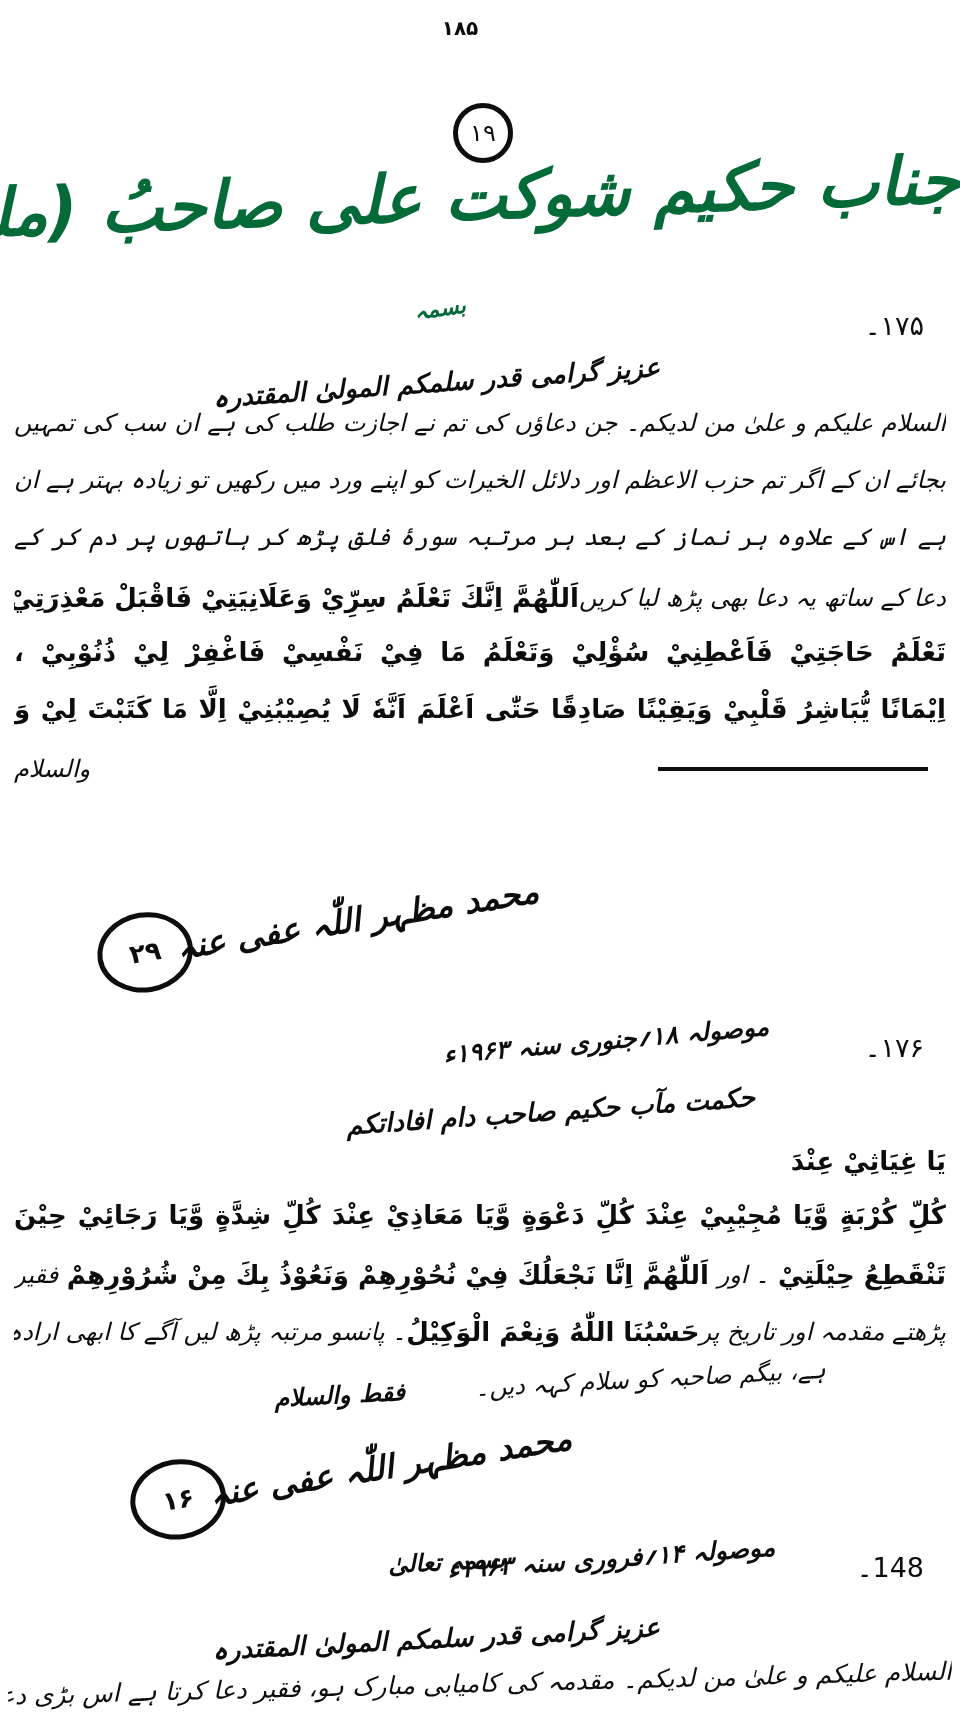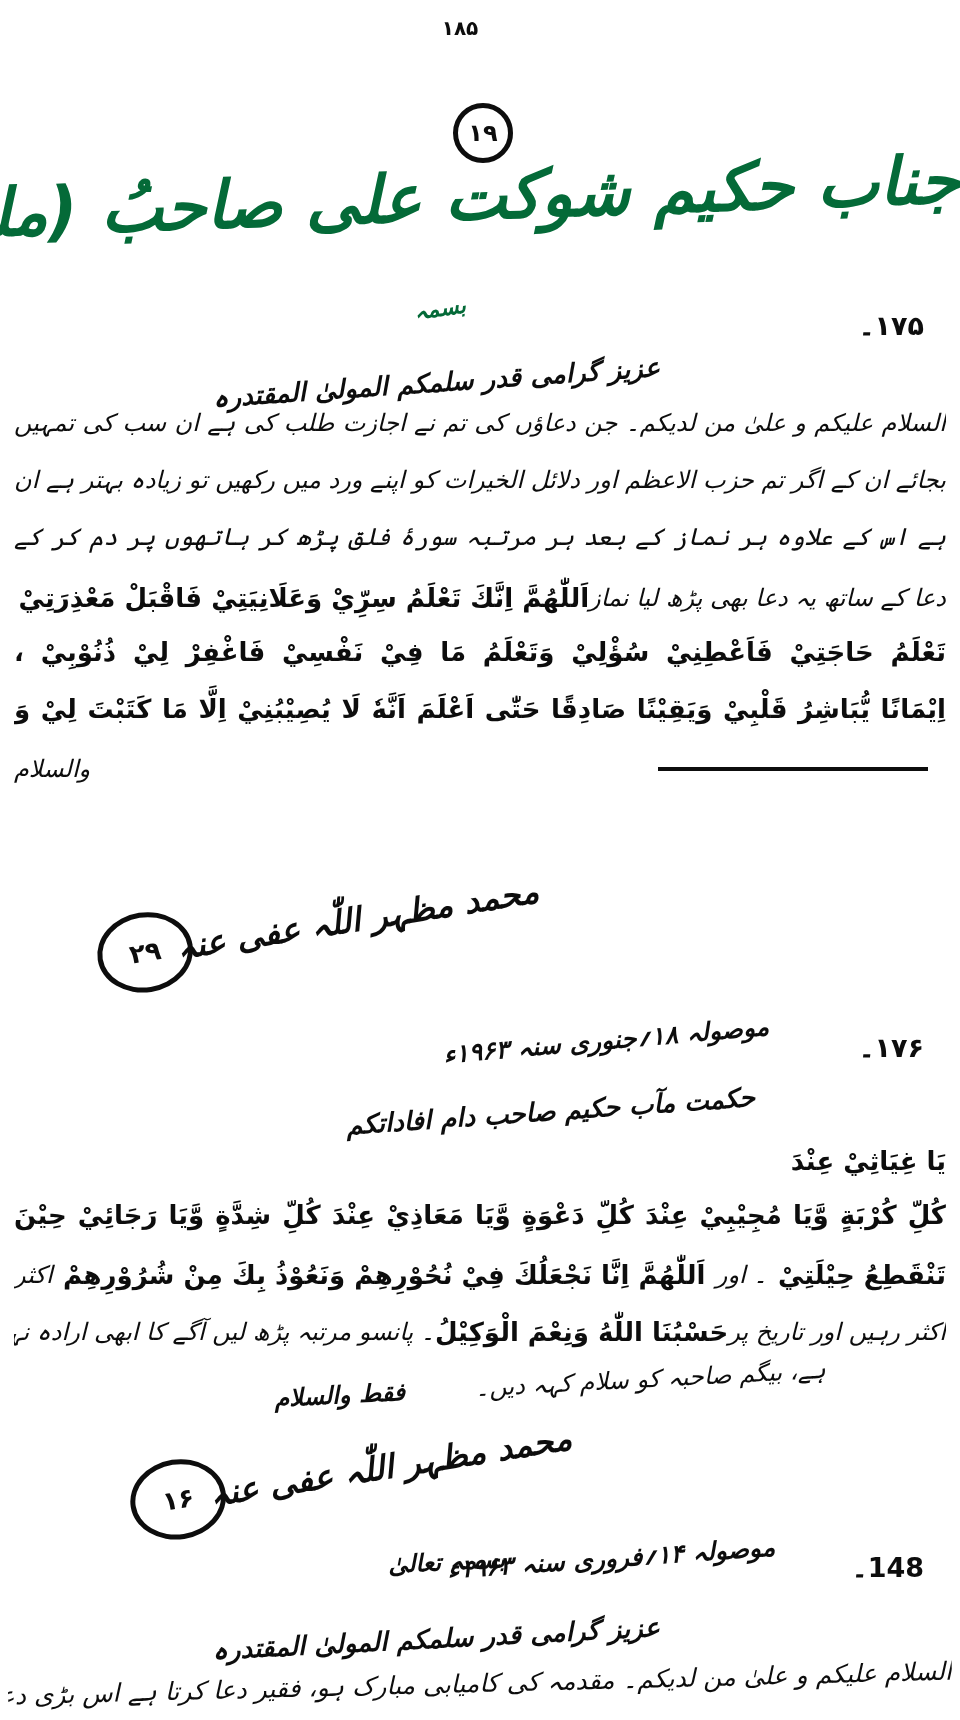--- a/index.html
+++ b/index.html
@@ -5,28 +5,28 @@
   html,body{margin:0;padding:0;}
   body{
     width:960px;height:1720px;background:#ffffff;color:#0d0d0d;
     font-family:"DejaVu Sans",sans-serif;overflow:hidden;position:relative;
   }
   .abs{position:absolute;}
   
   .page-number{top:16px;left:0;right:40px;text-align:center;font-size:20px;font-weight:bold;letter-spacing:2px;}
   .badge{
     top:103px;left:453px;width:50px;height:50px;border:5px solid #0d0d0d;border-radius:50%;
-    display:flex;align-items:center;justify-content:center;font-size:24px;font-weight:bold;
+    display:flex;align-items:center;justify-content:center;font-size:24px;font-weight:normal;
   }
   .heading{
     top:158px;left:0;width:960px;text-align:center;font-size:66px;font-weight:bold;font-style:italic;
     color:#046a38;transform:rotate(-2deg);white-space:nowrap;
   }
   .bismihi{top:296px;left:0;right:80px;text-align:center;color:#046a38;font-size:22px;font-weight:bold;font-style:italic;transform:rotate(-8deg);}
-  .letter-id{right:36px;font-size:27px;font-weight:bold;direction:rtl;white-space:nowrap;}
+  .letter-id{right:36px;font-size:27px;font-weight:normal;direction:rtl;white-space:nowrap;}
   .date-line{font-size:25px;font-weight:bold;font-style:italic;direction:rtl;white-space:nowrap;}
   .salutation{font-size:26px;font-weight:bold;font-style:italic;direction:rtl;white-space:nowrap;transform:rotate(-4deg);transform-origin:right center;}
   
   .body-block{left:14px;right:14px;}
   .bodyline{
     direction:rtl;height:57px;overflow:hidden;font-size:24px;font-style:italic;line-height:50px;
     text-align:justify;text-align-last:justify;
   }
   .bodyline.flexline{display:flex;justify-content:space-between;align-items:center;text-align-last:auto;}
   .bodyline .seg{white-space:nowrap;}
@@ -61,21 +61,21 @@
 <div class="abs bismihi">بسمہ</div>
 
 <div class="abs letter-id" style="top:310px;">۱۷۵۔</div>
 <div class="abs salutation" style="top:352px;right:300px;">عزیز گرامی قدر سلمکم المولیٰ المقتدرہ</div>
 
 <div class="abs body-block" style="top:398px;">
   <div class="bodyline">السلام علیکم و علیٰ من لدیکم۔ جن دعاؤں کی تم نے اجازت طلب کی ہے ان سب کی تمہیں اجازت ہے لیکن</div>
   <div class="bodyline">بجائے ان کے اگر تم حزب الاعظم اور دلائل الخیرات کو اپنے ورد میں رکھیں تو زیادہ بہتر ہے ان کی بھی تمہیں اجازت</div>
   <div class="bodyline">ہے اس کے علاوہ ہر نماز کے بعد ہر مرتبہ سورۂ فلق پڑھ کر ہاتھوں پر دم کر کے بدن پر مل لیا کریں اور ہر</div>
   <div class="bodyline flexline">
-    <span class="seg plain">دعا کے ساتھ یہ دعا بھی پڑھ لیا نماز</span>
+    <span class="seg plain">دعا کے ساتھ یہ دعا بھی پڑھ لیا کریں</span>
     <span class="seg arabic">اَللّٰهُمَّ اِنَّكَ تَعْلَمُ سِرِّيْ وَعَلَانِيَتِيْ فَاقْبَلْ مَعْذِرَتِيْ وَ</span>
   </div>
   <div class="bodyline arabicline">تَعْلَمُ حَاجَتِيْ فَاَعْطِنِيْ سُؤْلِيْ وَتَعْلَمُ مَا فِيْ نَفْسِيْ فَاغْفِرْ لِيْ ذُنُوْبِيْ ، اَسْاَلُكَ</div>
   <div class="bodyline arabicline">اِيْمَانًا يُّبَاشِرُ قَلْبِيْ وَيَقِيْنًا صَادِقًا حَتّٰى اَعْلَمَ اَنَّهٗ لَا يُصِيْبُنِيْ اِلَّا مَا كَتَبْتَ لِيْ وَ</div>
   <div class="bodyline flexline">
     <span class="rule"></span>
     <span class="seg plain">والسلام</span>
   </div>
 </div>
 
@@ -92,24 +92,24 @@
 
 <div class="abs body-block" style="top:1132px;">
   <div class="bodyline flexline">
     <span class="seg arabic">يَا غِيَاثِيْ عِنْدَ</span>
   </div>
   <div class="bodyline arabicline">كُلِّ كُرْبَةٍ وَّيَا مُجِيْبِيْ عِنْدَ كُلِّ دَعْوَةٍ وَّيَا مَعَاذِيْ عِنْدَ كُلِّ شِدَّةٍ وَّيَا رَجَائِيْ حِيْنَ</div>
   <div class="bodyline flexline">
     <span class="seg arabic">تَنْقَطِعُ حِيْلَتِيْ</span>
     <span class="seg plain">۔ اور</span>
     <span class="seg arabic">اَللّٰهُمَّ اِنَّا نَجْعَلُكَ فِيْ نُحُوْرِهِمْ وَنَعُوْذُ بِكَ مِنْ شُرُوْرِهِمْ</span>
-    <span class="seg plain">اکثر</span>
+    <span class="seg plain">فقیر</span>
   </div>
   <div class="bodyline flexline">
-    <span class="seg plain">اکثر رہیں اور تاریخ پر</span>
+    <span class="seg plain">پڑھتے مقدمہ اور تاریخ پر</span>
     <span class="seg arabic">حَسْبُنَا اللّٰهُ وَنِعْمَ الْوَكِيْلُ</span>
     <span class="seg plain">۔ پانسو مرتبہ پڑھ لیں آگے کا ابھی ارادہ نہیں</span>
   </div>
   <div class="closing-row" style="margin-top:14px;padding-right:120px;gap:70px;transform:rotate(-3deg);">
     <span class="seg plain">ہے، بیگم صاحبہ کو سلام کہہ دیں۔</span>
     <span class="seg plain" style="font-weight:bold;">فقط والسلام</span>
   </div>
 </div>
 
 <div class="abs sig" style="top:1432px;left:128px;">

